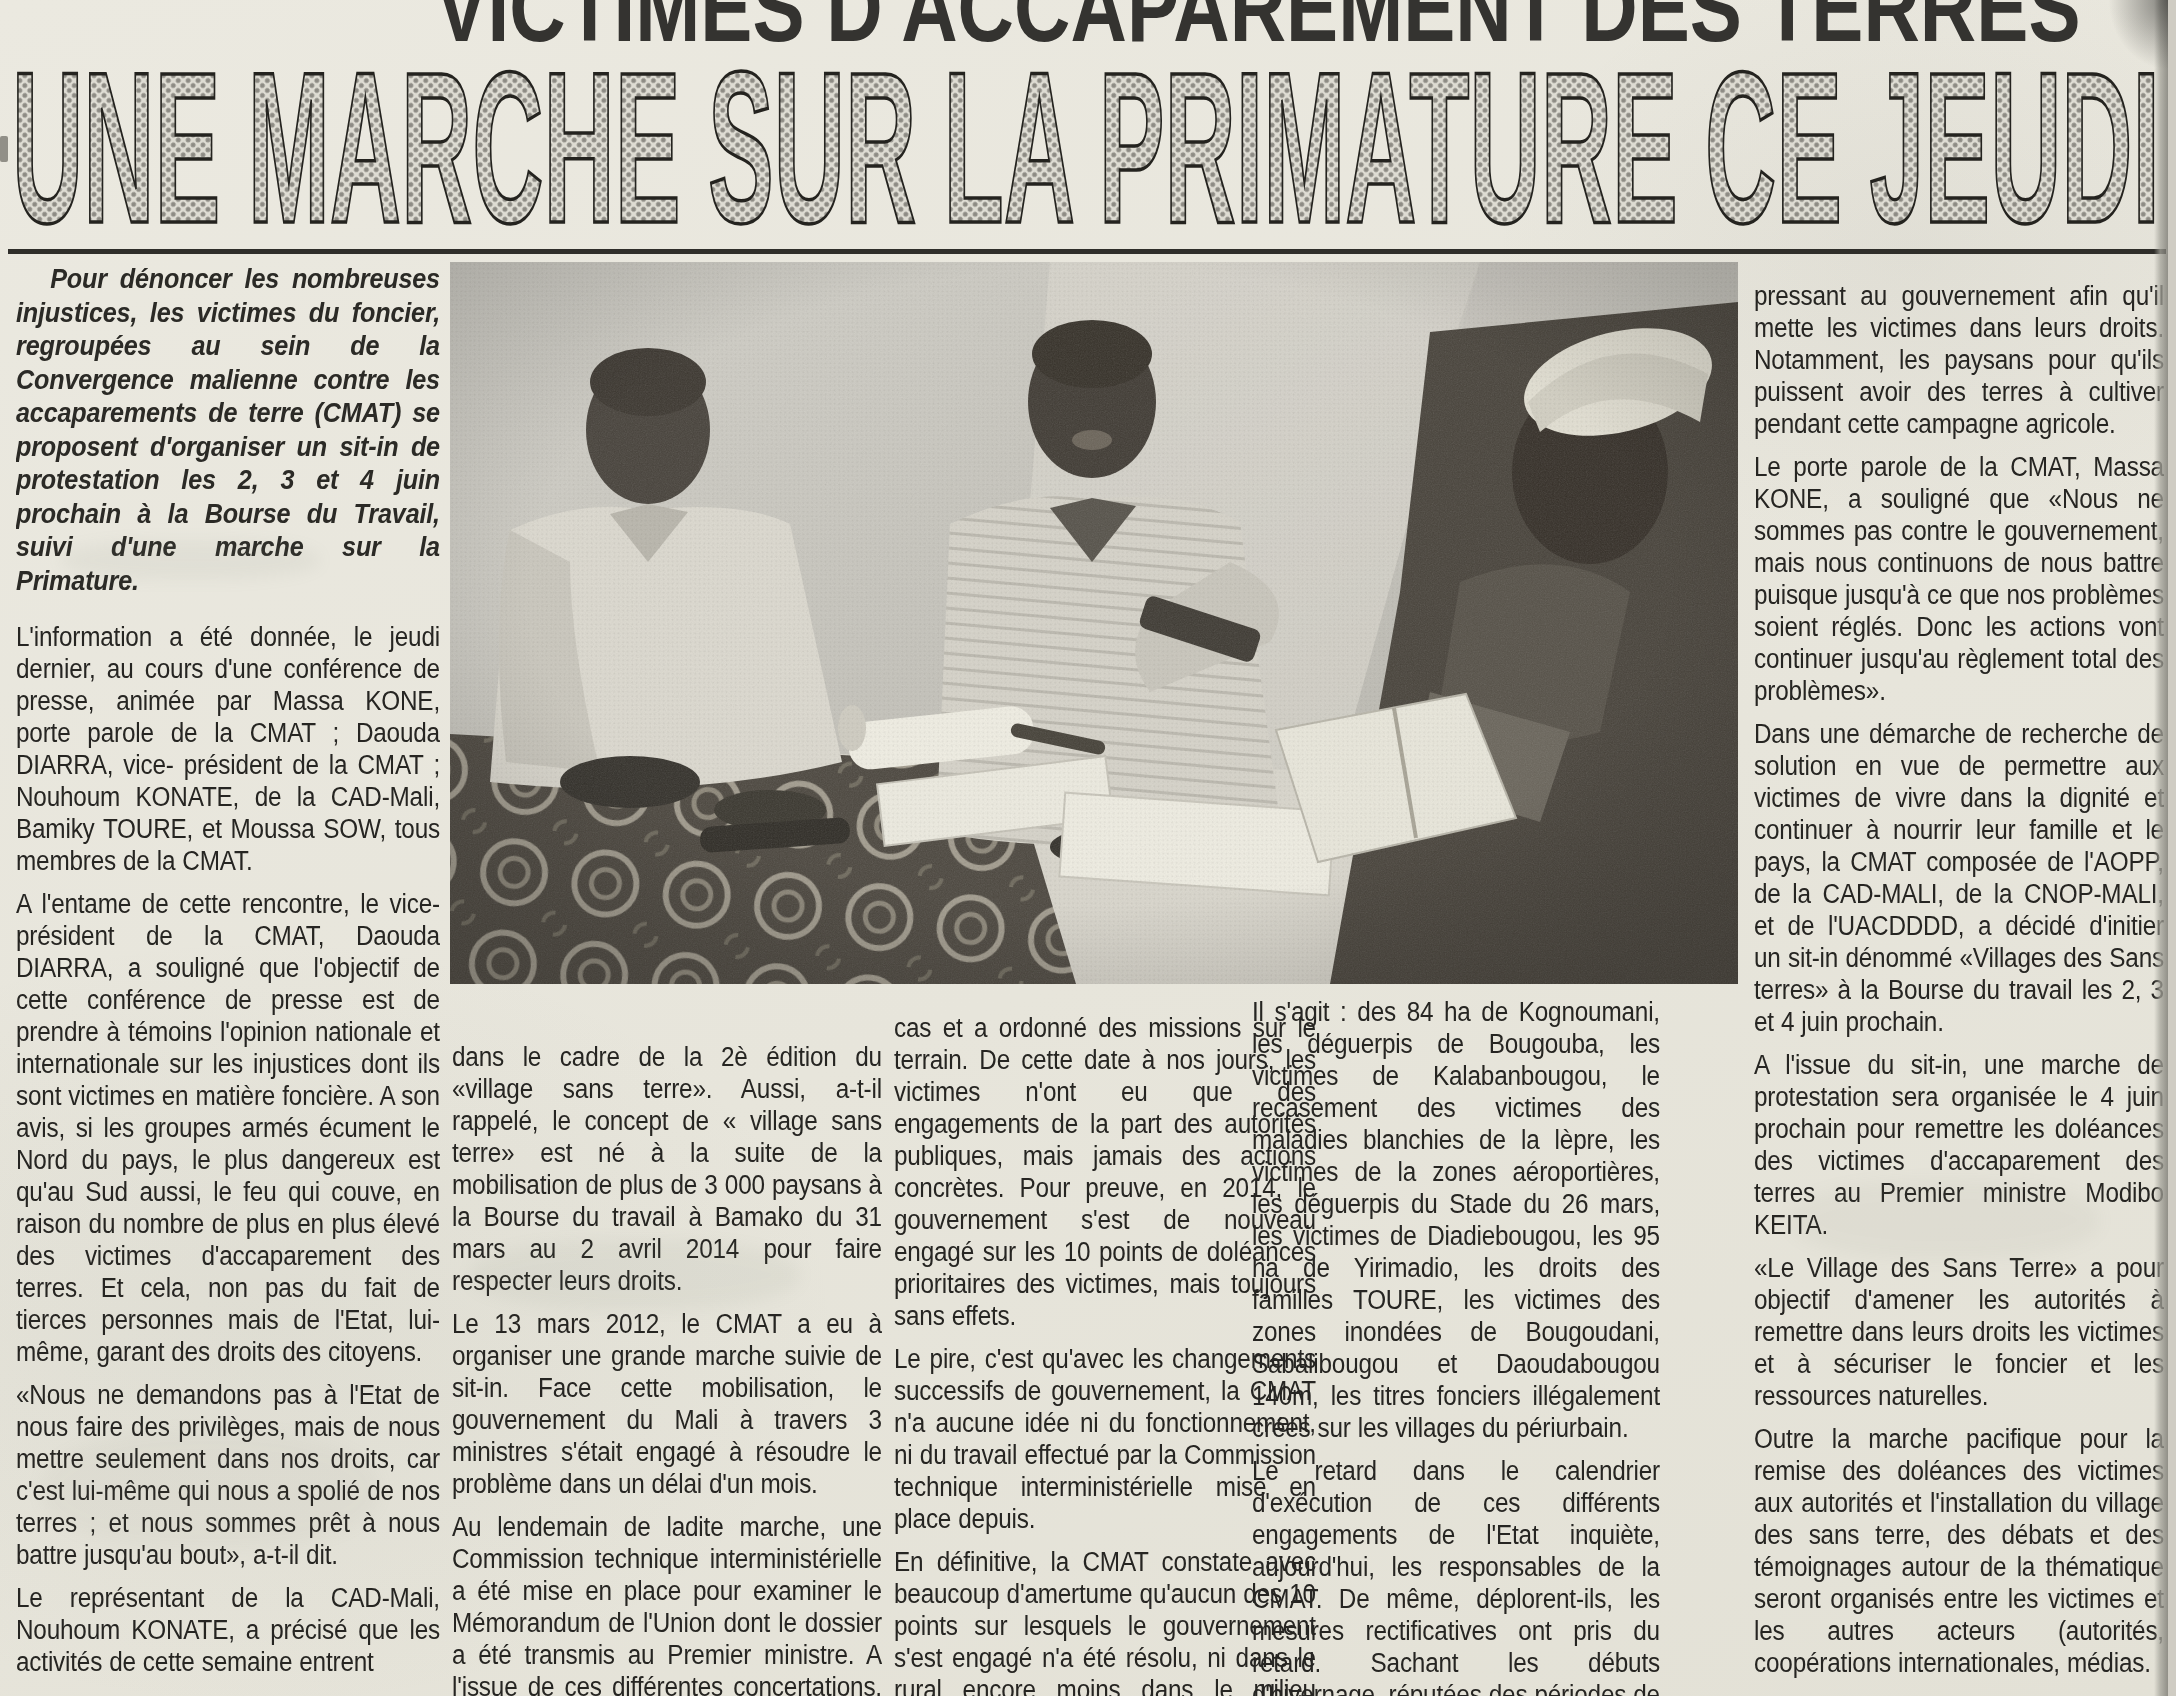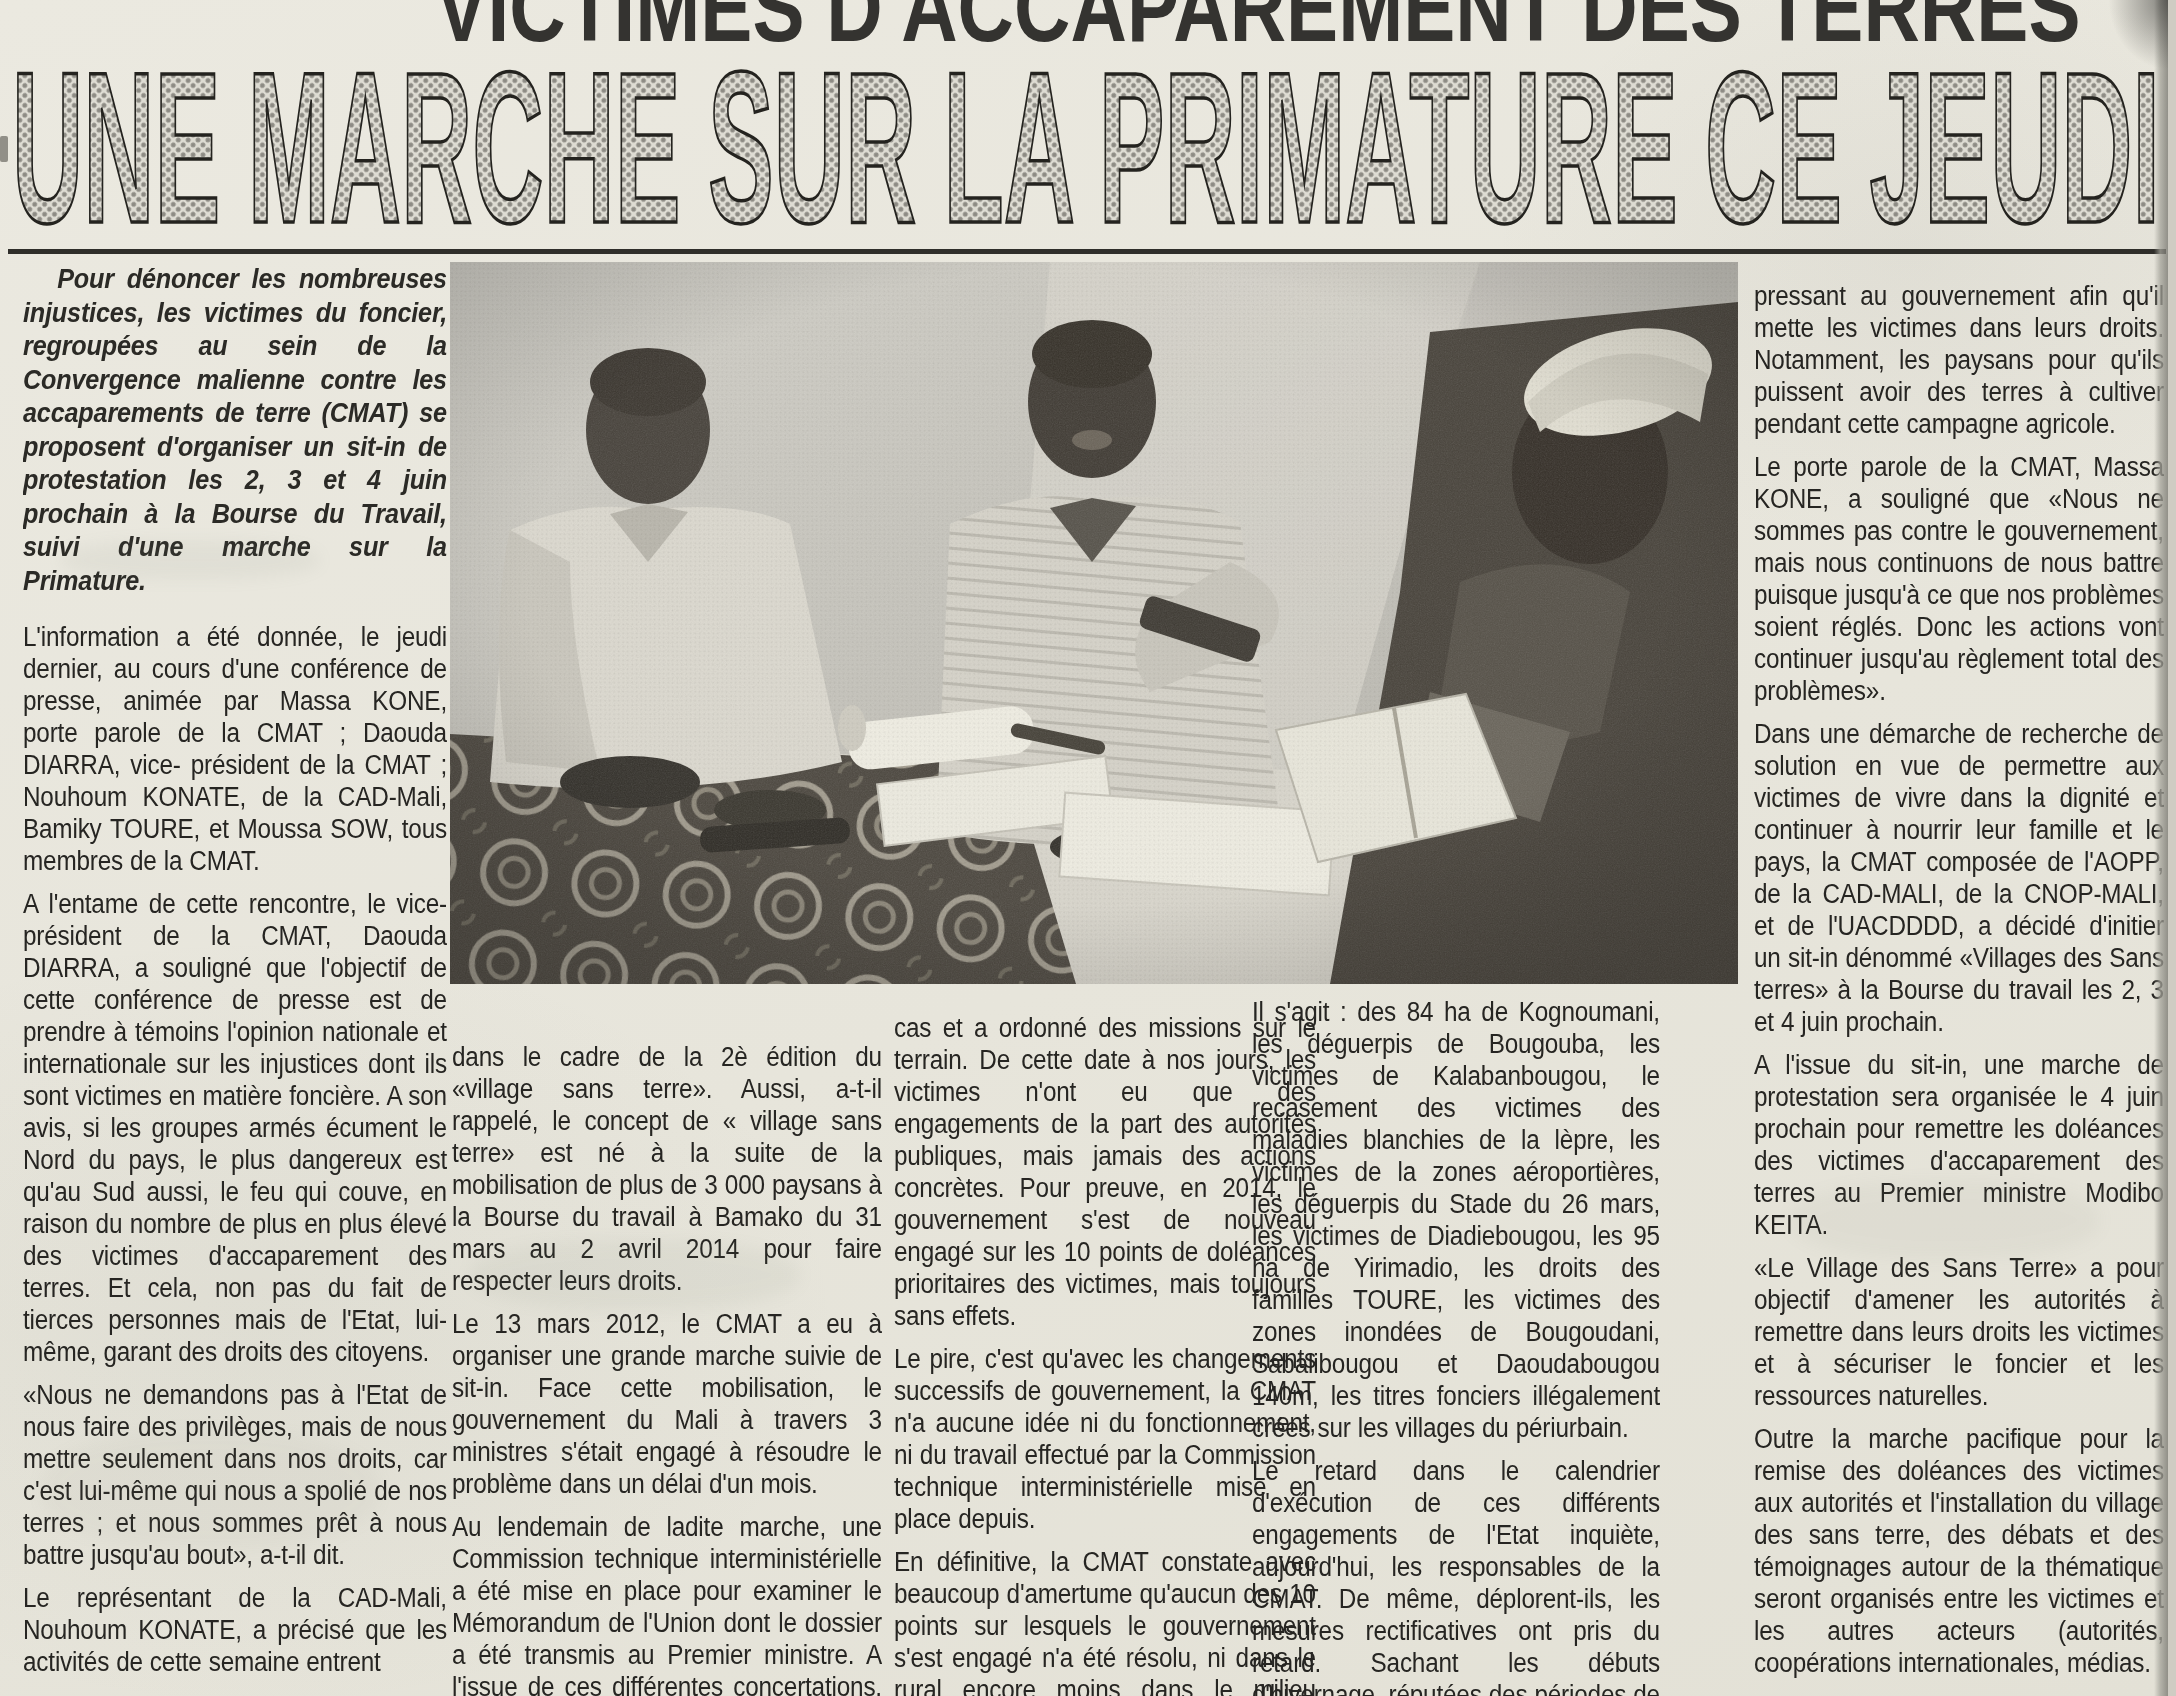--- a/index.html
+++ b/index.html
@@ -15,21 +15,21 @@
   }
   svg text{font-family:"Liberation Sans",sans-serif;}
   .kicker-svg{position:absolute;left:0;top:0;}
   .headline-svg{position:absolute;left:0;top:46px;}
   .rule{position:absolute;left:8px;top:249px;width:2158px;height:5px;background:#2f2e2a;}
   .col{position:absolute;overflow:hidden;}
   .squeeze{transform:scaleX(0.9);transform-origin:0 0;width:111.1%;text-align:justify;}
   .col p{margin:0 0 11px 0;font-size:27px;line-height:32px;letter-spacing:-0.2px;word-spacing:0.5px;}
   p.intro{font-weight:bold;font-style:italic;font-size:28px;line-height:33.5px;
     text-indent:38px;margin:0 0 24px 0;letter-spacing:-0.2px;color:#2b2a26;}
-  .col-left {left:23px;  top:262px; width:424px; height:1434px;}
+  .col-left {left:16px;  top:262px; width:424px; height:1434px;}
   .col-2    {left:452px; top:996px; width:430px; height:700px;margin-top:45px;}
   .col-3    {left:894px; top:996px; width:422px; height:700px;margin-top:16px;}
   .col-4    {left:1252px;top:996px; width:408px; height:700px;}
   .col-right{left:1754px;top:280px; width:410px; height:1424px;}
   .byline{font-weight:bold;text-align:center;margin-top:16px !important;letter-spacing:0.2px;}
   .photo{position:absolute;left:450px;top:262px;width:1288px;height:722px;}
   .photo svg{display:block;}
   .smudge{position:absolute;filter:blur(8px);border-radius:45%;pointer-events:none;}
   .sm1{left:60px;top:540px;width:260px;height:40px;background:#7d8577;opacity:.08;}
   .sm2{left:470px;top:1240px;width:330px;height:70px;background:#76816f;opacity:.07;}

